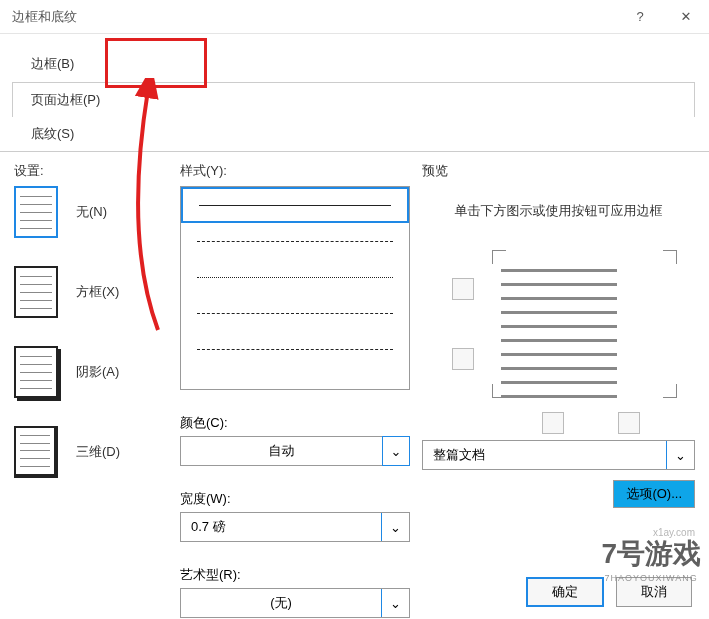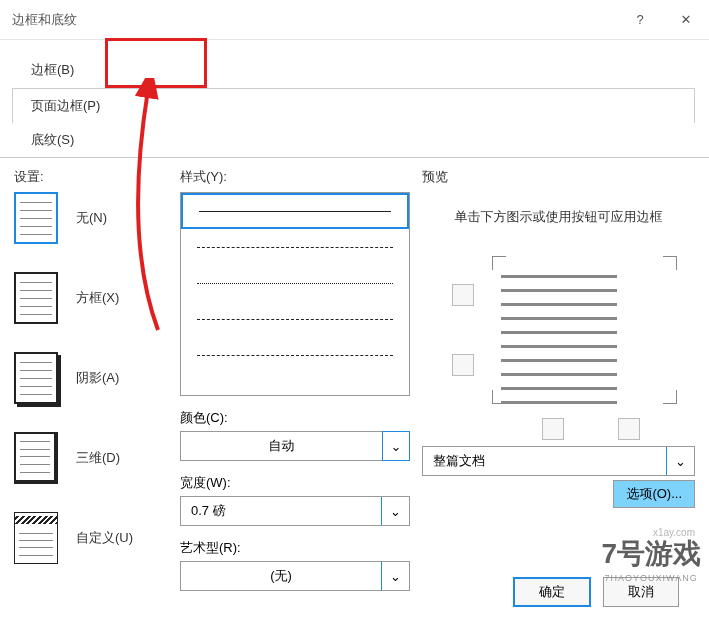--- a/index.html
+++ b/index.html
@@ -1,18 +1,18 @@
 <!DOCTYPE html>
 <html><head>
 <meta charset="utf-8">
 <style>
 * { box-sizing: border-box; font-family: "Microsoft YaHei", "SimSun", sans-serif; font-size: 13px; }
 body { margin: 0; background: #fff; width: 709px; height: 619px; overflow: hidden; position: relative; }
 
-.titlebar { height: 40px; display: flex; align-items: center; border-bottom: 1px solid #e5e5e5; }
+.titlebar { height: 34px; display: flex; align-items: center; border-bottom: 1px solid #e5e5e5; }
 .title-text { padding-left: 12px; color: #555; flex: 1; }
 .title-btn { width: 46px; height: 34px; display: flex; align-items: center; justify-content: center; color: #555; }
 
 .tabs { display: flex; padding: 12px 12px 0 12px; border-bottom: 1px solid #ccc; flex-direction: column; }
 .tab { padding: 8px 18px; border: 1px solid transparent; border-bottom: none; margin-right: 2px; color: #333; }
 .tab.active { border-color: #ccc; background: #fff; position: relative; top: 1px; }
 
 .red-box { position: absolute; left: 105px; top: 38px; width: 102px; height: 50px; border: 3px solid #e02020; pointer-events: none; }
 
 .content { display: flex; padding: 10px 14px 14px 14px; height: 530px; }
@@ -35,21 +35,21 @@
 .setting-label { color: #333; }
 
 .style-list { border: 1px solid #999; height: 204px; overflow-y: scroll; }
 .style-row { height: 36px; display: flex; align-items: center; justify-content: center; }
 .style-row.sel { border: 2px solid #1e88e5; }
 .style-sample { width: 86%; border-top: 1px solid #222; }
 .style-sample.dashed { border-top: 1px dashed #222; }
 .style-sample.dotted { border-top: 1px dotted #222; }
 .style-sample.dashdot { border-top-style: dashed; }
 
-.field-label { margin: 13px 0 4px 0; }
+.field-label { margin: 24px 0 4px 0; }
 .dropdown { height: 30px; border: 1px solid #999; display: flex; align-items: center; position: relative; }
 .dropdown-val { flex: 1; text-align: center; }
 .dropdown-arrow { width: 28px; height: 100%; border-left: 1px solid #1e88e5; display: flex; align-items: center; justify-content: center; }
 .dropdown.color .dropdown-arrow { border-left-color:#1e88e5; border:1px solid #1e88e5; margin:-1px -1px -1px 0; height:30px}
 
 .preview-text { text-align: center; margin: 16px 6px 18px 6px; color: #333; }
 
 .preview-area { height: 190px; position: relative; display: flex; align-items: center; justify-content: center; }
 .preview-page { width: 120px; height: 140px; display: flex; flex-direction: column; justify-content: space-around; padding: 0 2px; }
 .prev-line { height: 3px; background: #888; }
@@ -58,23 +58,23 @@
 .corner.tr { top: 12px; right: 18px; border-right: 1px solid #888; border-top: 1px solid #888; }
 .corner.bl { top: 146px; left: 70px; border-left: 1px solid #888; border-bottom: 1px solid #888; }
 .corner.br { top: 146px; right: 18px; border-right: 1px solid #888; border-bottom: 1px solid #888; }
 .edge-btn { position: absolute; width: 22px; height: 22px; border: 1px solid #bbb; background: #f7f7f7; }
 .edge-btn.t { top: 40px; left: 30px; }
 .edge-btn.b { top: 110px; left: 30px; }
 .edge-btn.l { bottom: -6px; left: 120px; }
 .edge-btn.r { bottom: -6px; left: 196px; }
 
 .apply-row { margin-top: 12px; }
-.options-btn { float: right; margin-top: 4px; height: 28px; padding: 0 12px; border: 1px solid #999; background: #7dd3fc; }
-
-.footer { position: absolute; bottom: 12px; right: 30px; display: flex; gap: 12px; }
+.options-btn { float: right; margin-top: 10px; height: 28px; padding: 0 12px; border: 1px solid #999; background: #0ea5e9; }
+
+.footer { position: absolute; bottom: 12px; right: 17px; display: flex; gap: 12px; }
 .btn { height: 30px; padding: 0 24px; border: 1px solid #999; background: #f7f7f7; }
 .btn.primary { border: 2px solid #1e88e5; }
 
 .arrow-svg { position: absolute; left: 108px; top: 78px; pointer-events: none; }
 
 .watermark { position: absolute; right: 8px; bottom: 36px; opacity: 0.85; pointer-events: none; }
 .wm-main { font-size: 28px; font-weight: bold; color: #444; }
 .wm-sub { font-size: 9px; color: #888; letter-spacing: 1px; text-align: center; }
 .wm-host { position: absolute; right: 6px; top: -8px; font-size: 10px; color: #aaa; }
 </style>
@@ -139,30 +139,20 @@
     </div>
     <div class="setting-item">
       <div class="setting-thumb d3">
           <div class="thumb-line"></div>
           <div class="thumb-line"></div>
           <div class="thumb-line"></div>
           <div class="thumb-line"></div>
           <div class="thumb-line"></div>
         </div>
       <span class="setting-label">三维(D)</span>
-    </div>
-    <div class="setting-item">
-      <div class="setting-thumb custom">
-          <div class="top-zig"></div>
-          <div class="thumb-line"></div>
-          <div class="thumb-line"></div>
-          <div class="thumb-line"></div>
-          <div class="thumb-line"></div>
-        </div>
-      <span class="setting-label">自定义(U)</span>
     </div>
   </div>
 
   <div class="col col-mid">
     <div class="col-label">样式(Y):</div>
     <div class="style-list">
       <div class="style-row sel">
           <div class="style-sample"></div>
         </div>
       <div class="style-row">

